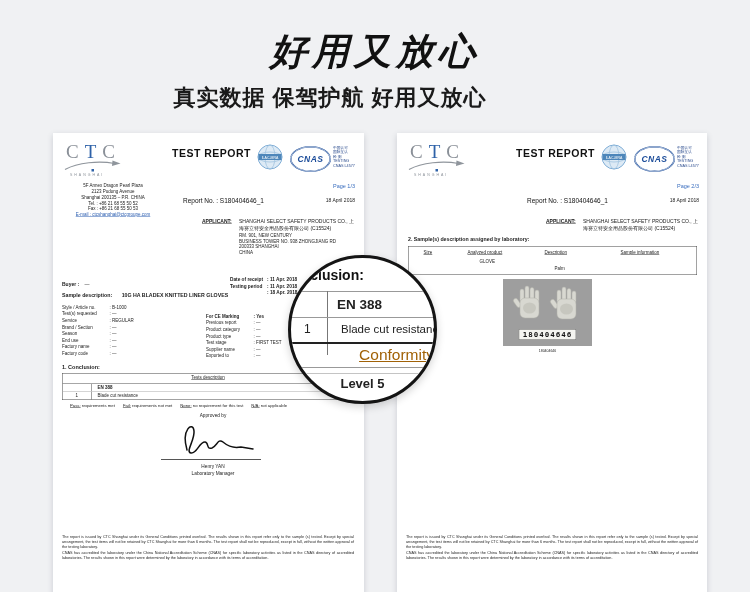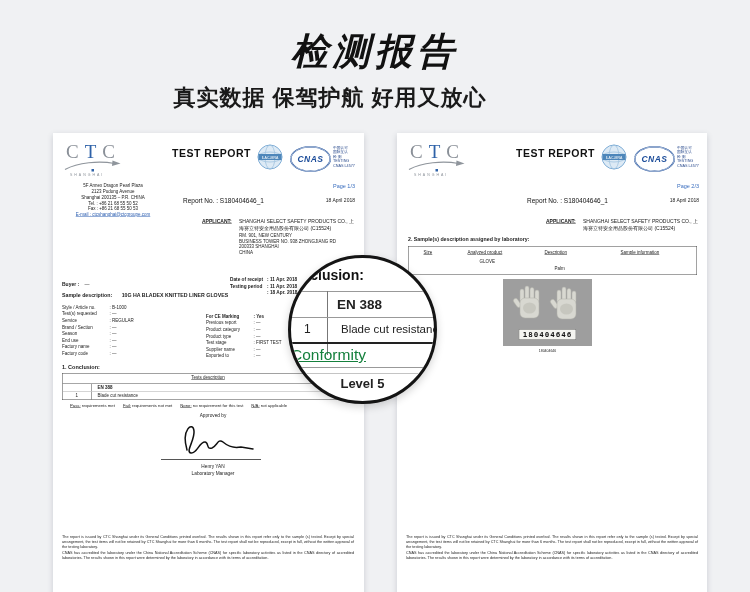--- a/index.html
+++ b/index.html
@@ -70,31 +70,31 @@
   .photo-cap{position:absolute;left:212px;top:432px;width:178px;text-align:center;font-size:7px}
   
   .magnifier{position:absolute;left:288px;top:255px;width:143px;height:143px;border-radius:50%;
              background:#fff;border:3px solid #141414;overflow:hidden;z-index:6;
              box-shadow:0 3px 8px rgba(0,0,0,.18)}
   .mg-line{position:absolute;left:0;right:0;height:1px;background:#999}
   .mg-title{position:absolute;left:-8px;top:9px;font-size:14px;font-weight:700;color:#111;white-space:nowrap}
   .mg-std{position:absolute;left:46px;top:39px;font-size:13.5px;font-weight:700}
   .mg-no{position:absolute;left:13px;top:64px;font-size:12px}
   .mg-desc{position:absolute;left:50px;top:65px;font-size:11.5px;white-space:nowrap}
-  .mg-conf{position:absolute;left:0;right:0;top:88px;text-align:left;font-size:15.5px;
-           text-decoration:underline;color:#15803d}
+  .mg-conf{position:absolute;left:0;right:0;top:88px;text-align:right;font-size:15.5px;
+           text-decoration:underline;color:#a16207}
   .mg-level{position:absolute;left:0;right:0;top:118px;text-align:center;font-size:13px;font-weight:700}
   .sig-rule{position:absolute;left:216px;top:652px;width:200px;height:2px;background:#555}
 </style>
 </head>
 <body>
 
 <div class="canvas">
 
-  <h1 class="title">检测报告</h1>
+  <h1 class="title">好用又放心</h1>
   <h2 class="subtitle">真实数据 保驾护航 好用又放心</h2>
 
   <div class="paper" id="paperL">
     <div class="inner">
       <div class="ctc-letters"><span>C</span><span>T</span><span>C</span></div>
       <svg class="abs" style="left:20px;top:52px" width="120" height="26" viewBox="0 0 120 26">
         <path d="M4 21 C 30 7 72 3 103 9" stroke="#8f959c" stroke-width="2.5" fill="none"></path>
         <path d="M99 3 L115 9 L98 14 Z" fill="#8f959c"></path>
         <rect x="57" y="20" width="5" height="5" fill="#2e62a8"></rect>
       </svg>

